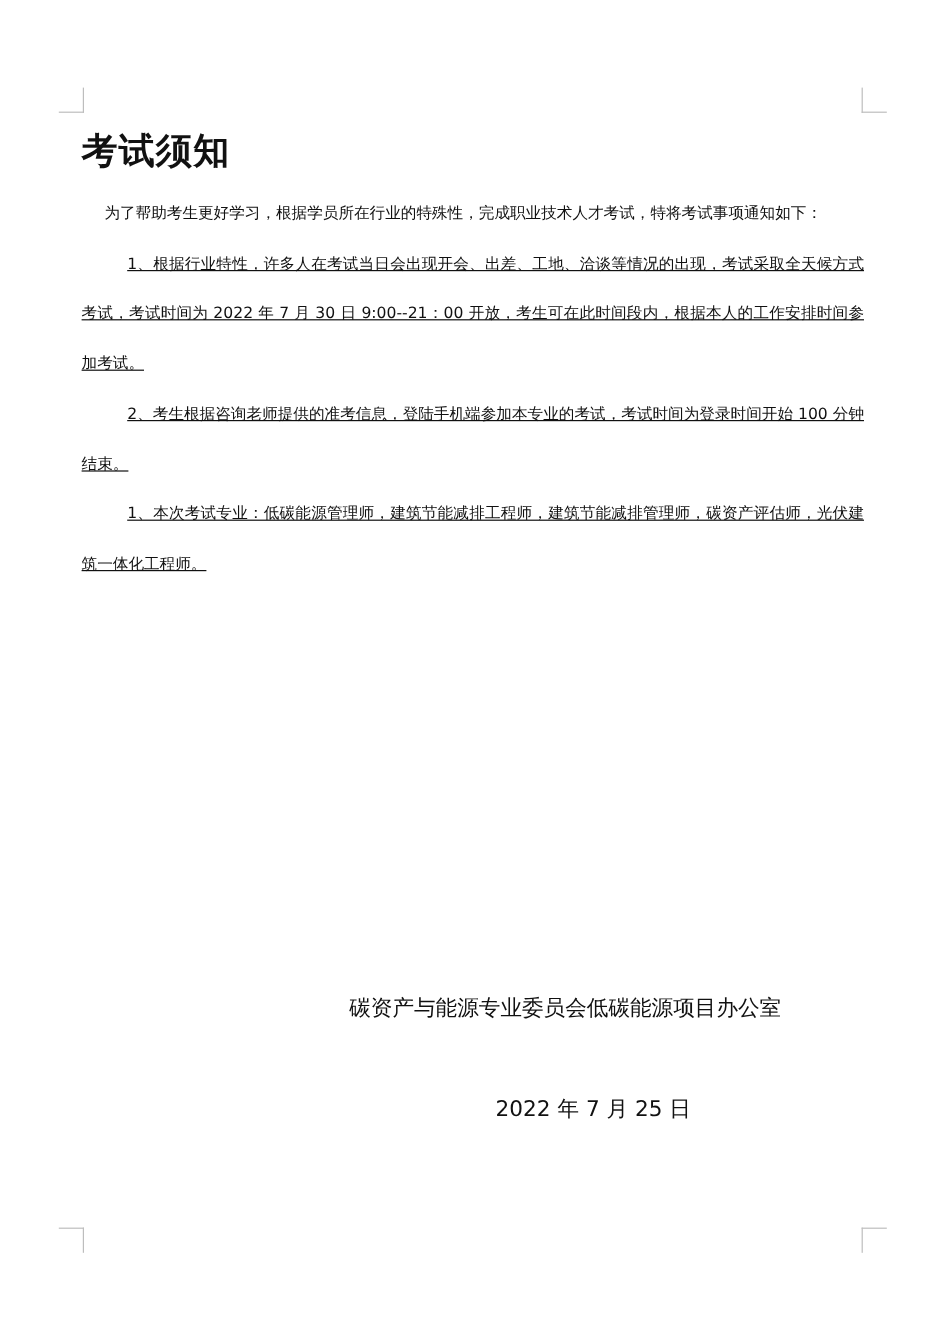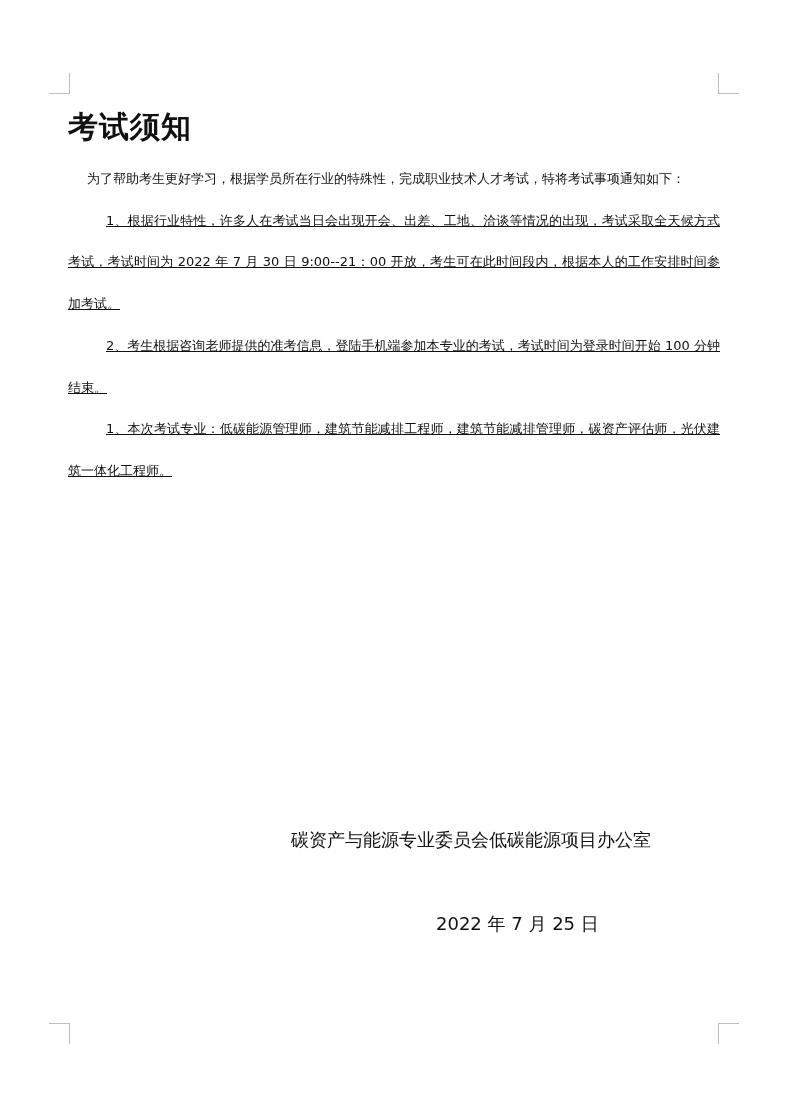--- a/index.html
+++ b/index.html
@@ -9,21 +9,21 @@
   .c-tl { left:49px; top:73px; border-right-width:1px; border-bottom-width:1px; }
   .c-tr { left:718px; top:73px; border-left-width:1px; border-bottom-width:1px; }
   .c-bl { left:49px; top:1023px; border-right-width:1px; border-top-width:1px; }
   .c-br { left:718px; top:1023px; border-left-width:1px; border-top-width:1px; }
   .page { position:absolute; left:68px; top:104px; width:652px; }
   .title { text-align:left; font-size:30px; font-weight:bold; margin:0 0 8px 0; height:46px; line-height:46px; letter-spacing:1px; }
   .para { font-size:13px; line-height:41.7px; margin:0; text-indent:19px; text-align:justify; }
   .item { text-indent:38px;text-decoration:underline; }
   .sign { position:absolute; font-size:18px; }
   .org { left:266px; top:828px;margin-left:25px; }
-  .date { left:436px; top:912px; }
+  .date { left:413px; top:912px; }
 </style>
 </head>
 <body>
 
 <div class="corner c-tl"></div>
 <div class="corner c-tr"></div>
 <div class="corner c-bl"></div>
 <div class="corner c-br"></div>
 
 <div class="page">

